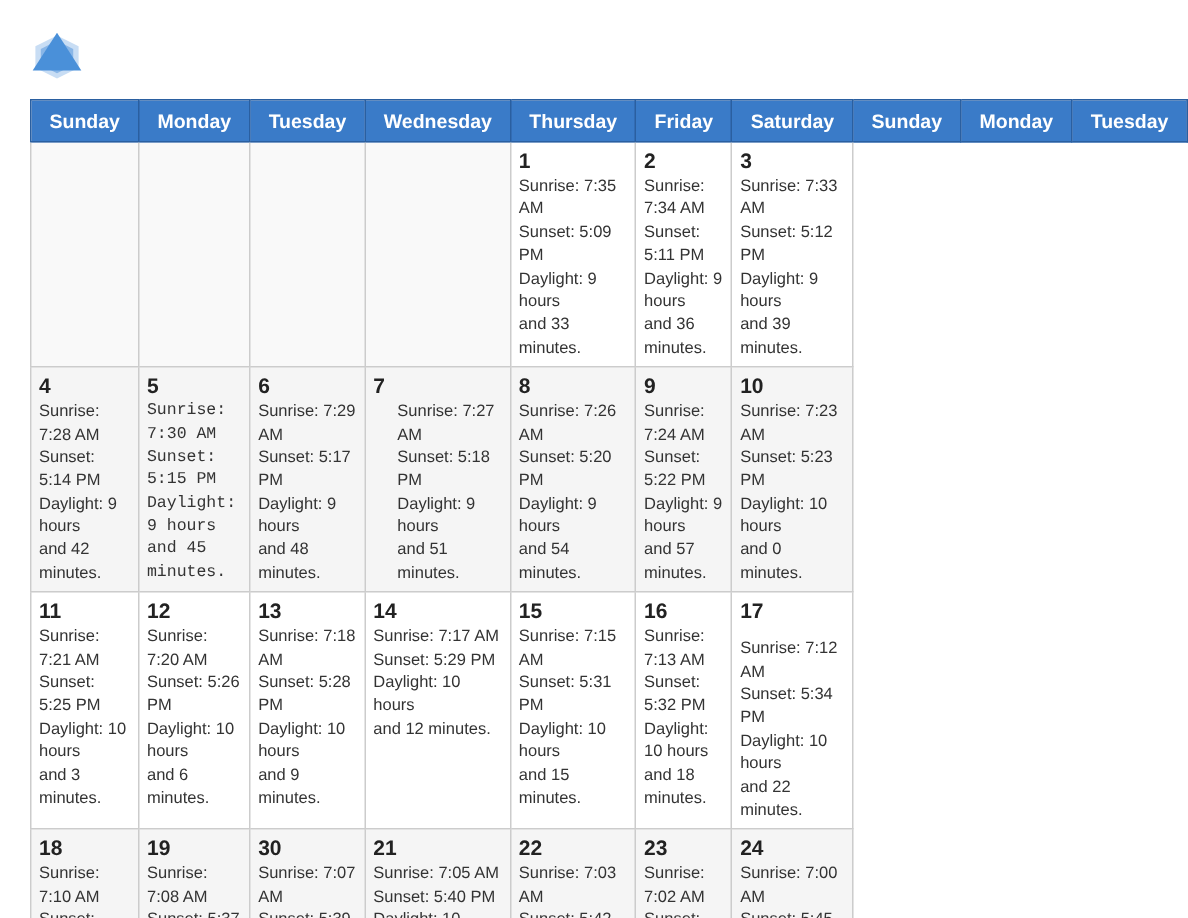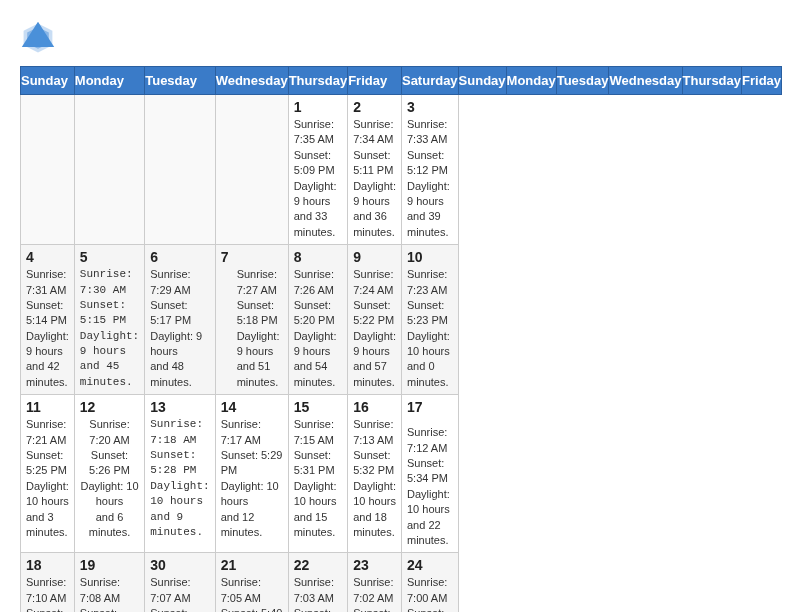--- a/index.html
+++ b/index.html
@@ -53,21 +53,21 @@
       color: #444;
     }
     table {
       width: 100%;
       border-collapse: collapse;
       font-size: 11px;
     }
     thead tr th {
       background: #3a7bc8;
       color: #fff;
-      padding: 6px 0;
+      padding: 6px 12px;
       text-align: left;
       font-size: 13px;
       font-weight: bold;
       border: 1px solid #2a5fa0;
     }
     tbody tr td {
       border: 1px solid #ccc;
       vertical-align: top;
       padding: 4px 5px;
       min-height: 80px;
@@ -160,21 +160,21 @@
           <span class="day-number">3</span>
           <div class="day-info" style="white-space: pre-line;">Sunrise: 7:33 AM
 Sunset: 5:12 PM
 Daylight: 9 hours
 and 39 minutes.</div>
         </td>
       </tr>
       <tr>
         <td>
           <span class="day-number">4</span>
-          <div class="day-info" style="white-space: pre-line;">Sunrise: 7:31 AM
+          <div class="day-info" style="white-space: pre-line;">Sunrise: 7:28 AM
 Sunset: 5:14 PM
 Daylight: 9 hours
 and 42 minutes.</div>
         </td>
         <td>
           <span class="day-number">5</span>
           <div class="day-info" style="white-space: pre-line; font-family: Liberation Mono, monospace;">Sunrise: 7:30 AM
 Sunset: 5:15 PM
 Daylight: 9 hours
 and 45 minutes.</div>
@@ -218,28 +218,28 @@
       <tr>
         <td>
           <span class="day-number">11</span>
           <div class="day-info" style="white-space: pre-line;">Sunrise: 7:21 AM
 Sunset: 5:25 PM
 Daylight: 10 hours
 and 3 minutes.</div>
         </td>
         <td>
           <span class="day-number">12</span>
-          <div class="day-info" style="white-space: pre-line; text-align: center;">Sunrise: 7:20 AM
+          <div class="day-info" style="white-space: pre-line;">Sunrise: 7:20 AM
 Sunset: 5:26 PM
 Daylight: 10 hours
 and 6 minutes.</div>
         </td>
         <td>
           <span class="day-number">13</span>
-          <div class="day-info" style="white-space: pre-line; font-family: Liberation Mono, monospace;">Sunrise: 7:18 AM
+          <div class="day-info" style="white-space: pre-line;">Sunrise: 7:18 AM
 Sunset: 5:28 PM
 Daylight: 10 hours
 and 9 minutes.</div>
         </td>
         <td>
           <span class="day-number">14</span>
           <div class="day-info" style="white-space: pre-line;">Sunrise: 7:17 AM
 Sunset: 5:29 PM
 Daylight: 10 hours
 and 12 minutes.</div>

